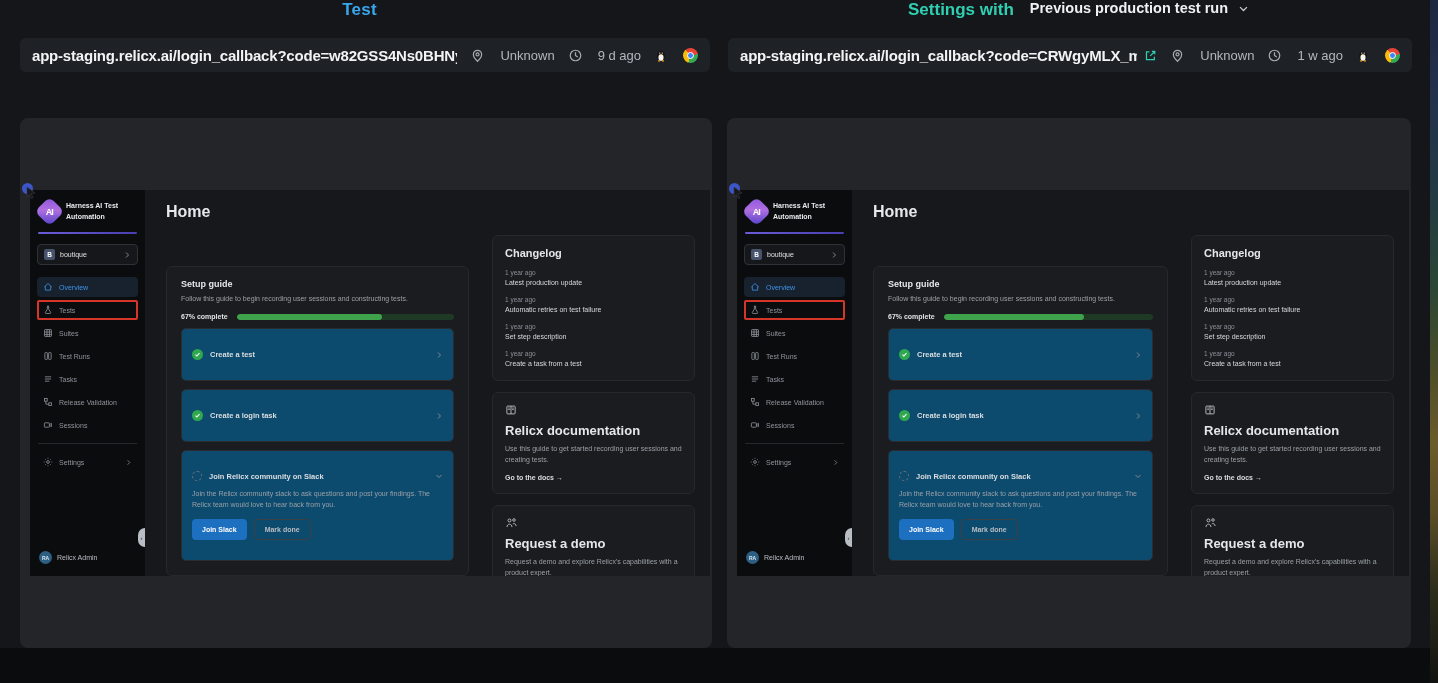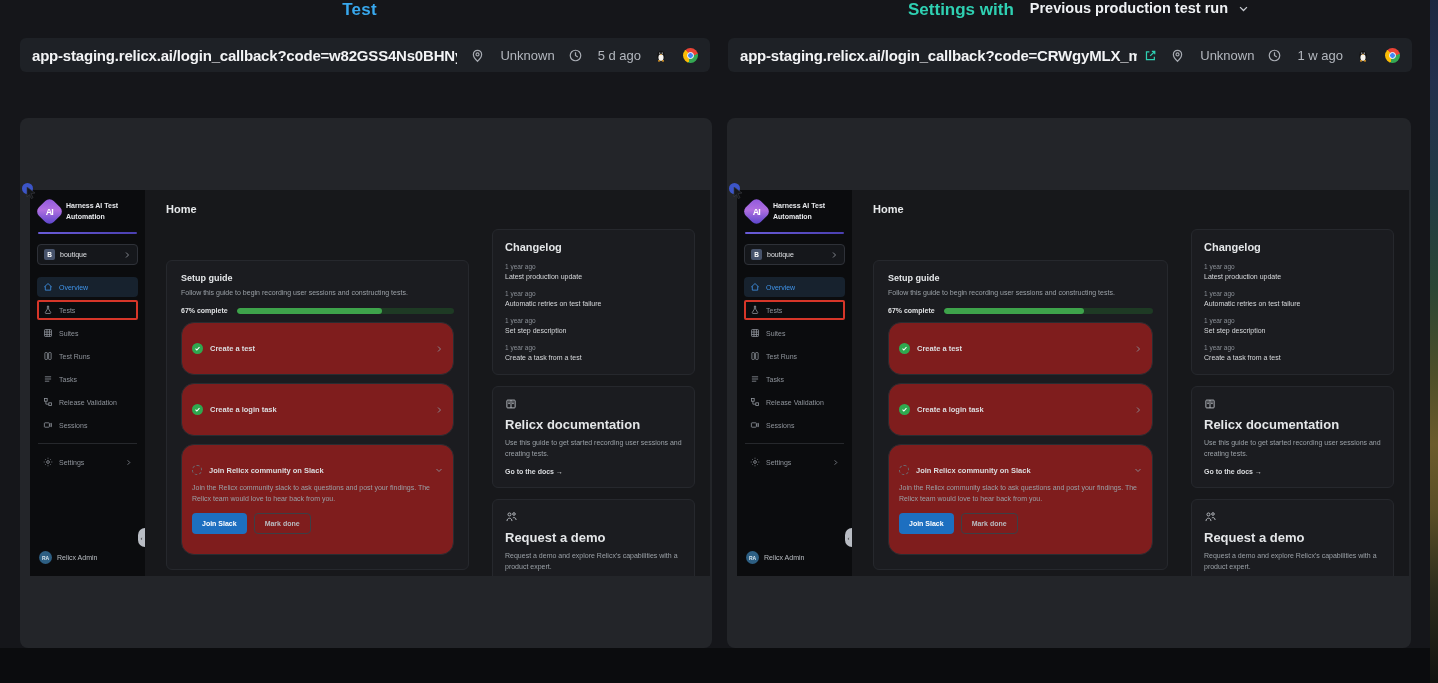--- a/index.html
+++ b/index.html
@@ -63,34 +63,34 @@
   .nav-item.red-box { border:2px solid #d63629; border-radius:2px; padding:3px 4px; }
   .nav-divider { height:1px; background:#26282c; margin:8px 1px; }
   .sidebar-footer { margin-top:auto; display:flex; align-items:center; gap:5px; padding:2px; }
   .avatar { width:13px; height:13px; border-radius:50%; background:#2d5f83; color:#dbe8ef; font-size:5px; font-weight:bold;
     display:flex; align-items:center; justify-content:center; }
   .footer-name { color:#b9bdc2; font-size:7px; }
   .collapse-handle { position:absolute; left:108px; top:338px; width:7px; height:19px; background:#b9bdc4;
     border-radius:8px 0 0 8px; z-index:4; display:flex; align-items:center; justify-content:center; color:#222; font-size:6px; }
 
   .main { flex:1; background:#17181b; padding:13px 15px 10px 21px; display:flex; flex-direction:column; }
-  .page-title { font-size:11px; font-weight:600; color:#e6e8ea; margin-bottom:14px; }
+  .page-title { font-size:16px; font-weight:600; color:#e6e8ea; margin-bottom:14px; }
   .content-grid { display:flex; gap:23px; align-items:center; }
   .col-left { flex:1; }
   .col-right { width:203px; flex:0 0 203px; }
   .card { background:#1b1c20; border:1px solid #26282d; border-radius:6px; }
 
   .setup-card { padding:12px 14px 14px; }
   .setup-title { font-size:9px; font-weight:600; color:#e4e6e8; }
   .setup-desc { font-size:7px; color:#9aa0a6; margin-top:6px; }
   .progress-row { display:flex; align-items:center; gap:9px; margin-top:11px; }
   .progress-label { font-size:7px; font-weight:bold; color:#dfe1e3; white-space:nowrap; }
   .progress-track { flex:1; height:6px; border-radius:3px; background:#1e3a24; overflow:hidden; }
   .progress-fill { height:100%; border-radius:3px; background:#3ea34b; }
-  .task-row { margin-top:8px; background:#7f1d1d; border:1px solid #2a2c31; border-radius:13px; padding:20px 10px; }
+  .task-row { margin-top:8px; background:#0c4a6e; border:1px solid #2a2c31; border-radius:5px; padding:20px 10px; }
   .task-head { display:flex; align-items:center; gap:7px; }
   .task-label { font-size:7.5px; font-weight:600; color:#dcdee1; }
   .task-chev { margin-left:auto; color:#8a8f96; }
   .check-circle { width:11px; height:11px; border-radius:50%; background:#2fa84f; display:flex; align-items:center; justify-content:center; flex:0 0 11px; }
   .dash-circle { width:10px; height:10px; border:1px dashed #6a6f76; border-radius:50%; flex:0 0 10px; }
   .task-desc { font-size:7px; color:#9aa0a6; margin:8px 0 0 0; line-height:1.5; }
   .task-actions { display:flex; gap:7px; margin-top:9px; }
   .btn-join { background:#1d6fc0; color:#fff; font-size:7px; font-weight:bold; padding:6px 10px; border:none; border-radius:4px; }
   .btn-mark { background:transparent; color:#b9bcc1; font-size:7px; font-weight:bold; padding:6px 10px; border:1px solid #3c3f45; border-radius:4px; }
 
@@ -124,21 +124,21 @@
             <path d="M8 14.2S3.6 10 3.6 6.9a4.4 4.4 0 0 1 8.8 0C12.4 10 8 14.2 8 14.2z"></path>
             <circle cx="8" cy="6.8" r="1.6"></circle>
           </svg>
         <span class="meta-label">Unknown</span>
       </span>
       <span class="meta">
         <svg class="icon-svg" width="15" height="15" viewBox="0 0 16 16" fill="none" stroke="#a7abb2" stroke-width="1.3">
             <circle cx="8" cy="8" r="5.6"></circle>
             <path d="M8 4.6V8l2.4 1.5"></path>
           </svg>
-        <span class="meta-label">5 d ago</span>
+        <span class="meta-label">9 d ago</span>
       </span>
       <span class="meta">
         <svg class="icon-svg" width="14" height="15" viewBox="0 0 16 16">
             <ellipse cx="8" cy="8.6" rx="4.4" ry="6" fill="#141414"></ellipse>
             <ellipse cx="8" cy="10.4" rx="2.9" ry="3.8" fill="#f5f3ee"></ellipse>
             <circle cx="6.6" cy="5.2" r=".7" fill="#fff"></circle>
             <circle cx="9.4" cy="5.2" r=".7" fill="#fff"></circle>
             <path d="M6.9 6.4h2.2L8 7.8z" fill="#f4a623"></path>
             <path d="M4.6 14.2h2.4M9 14.2h2.4" stroke="#f4a623" stroke-width="1.4"></path>
           </svg>

